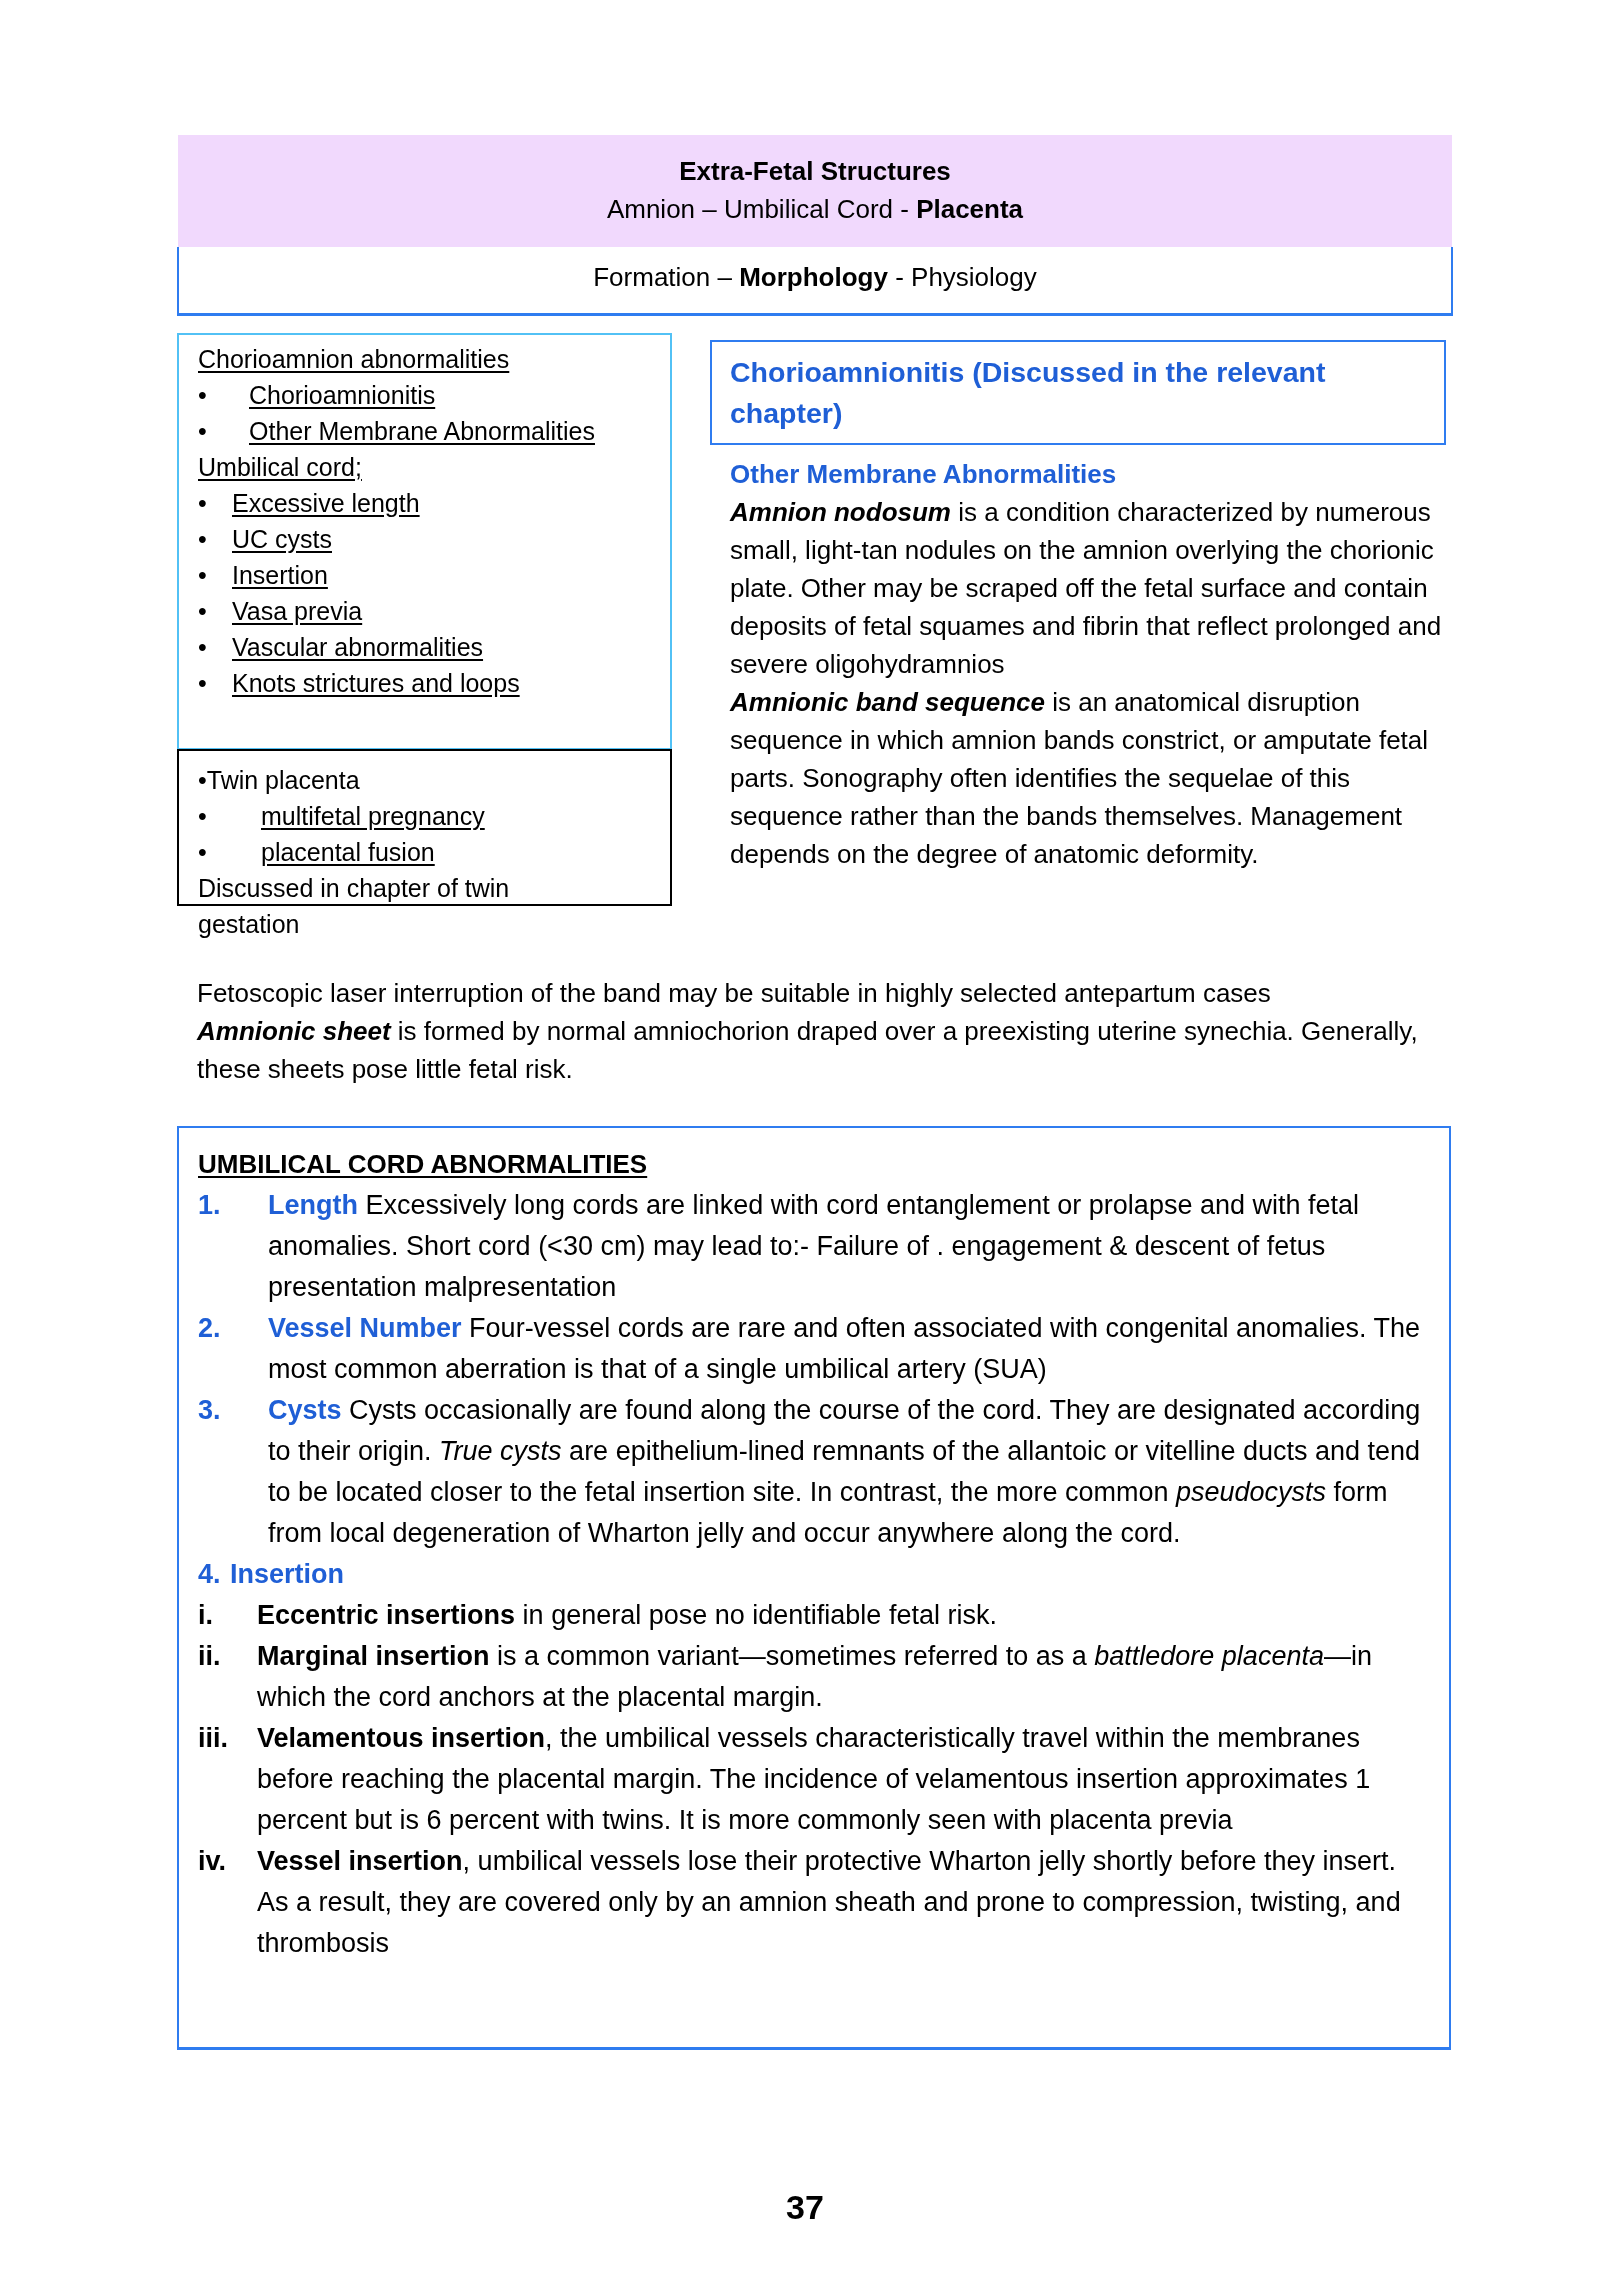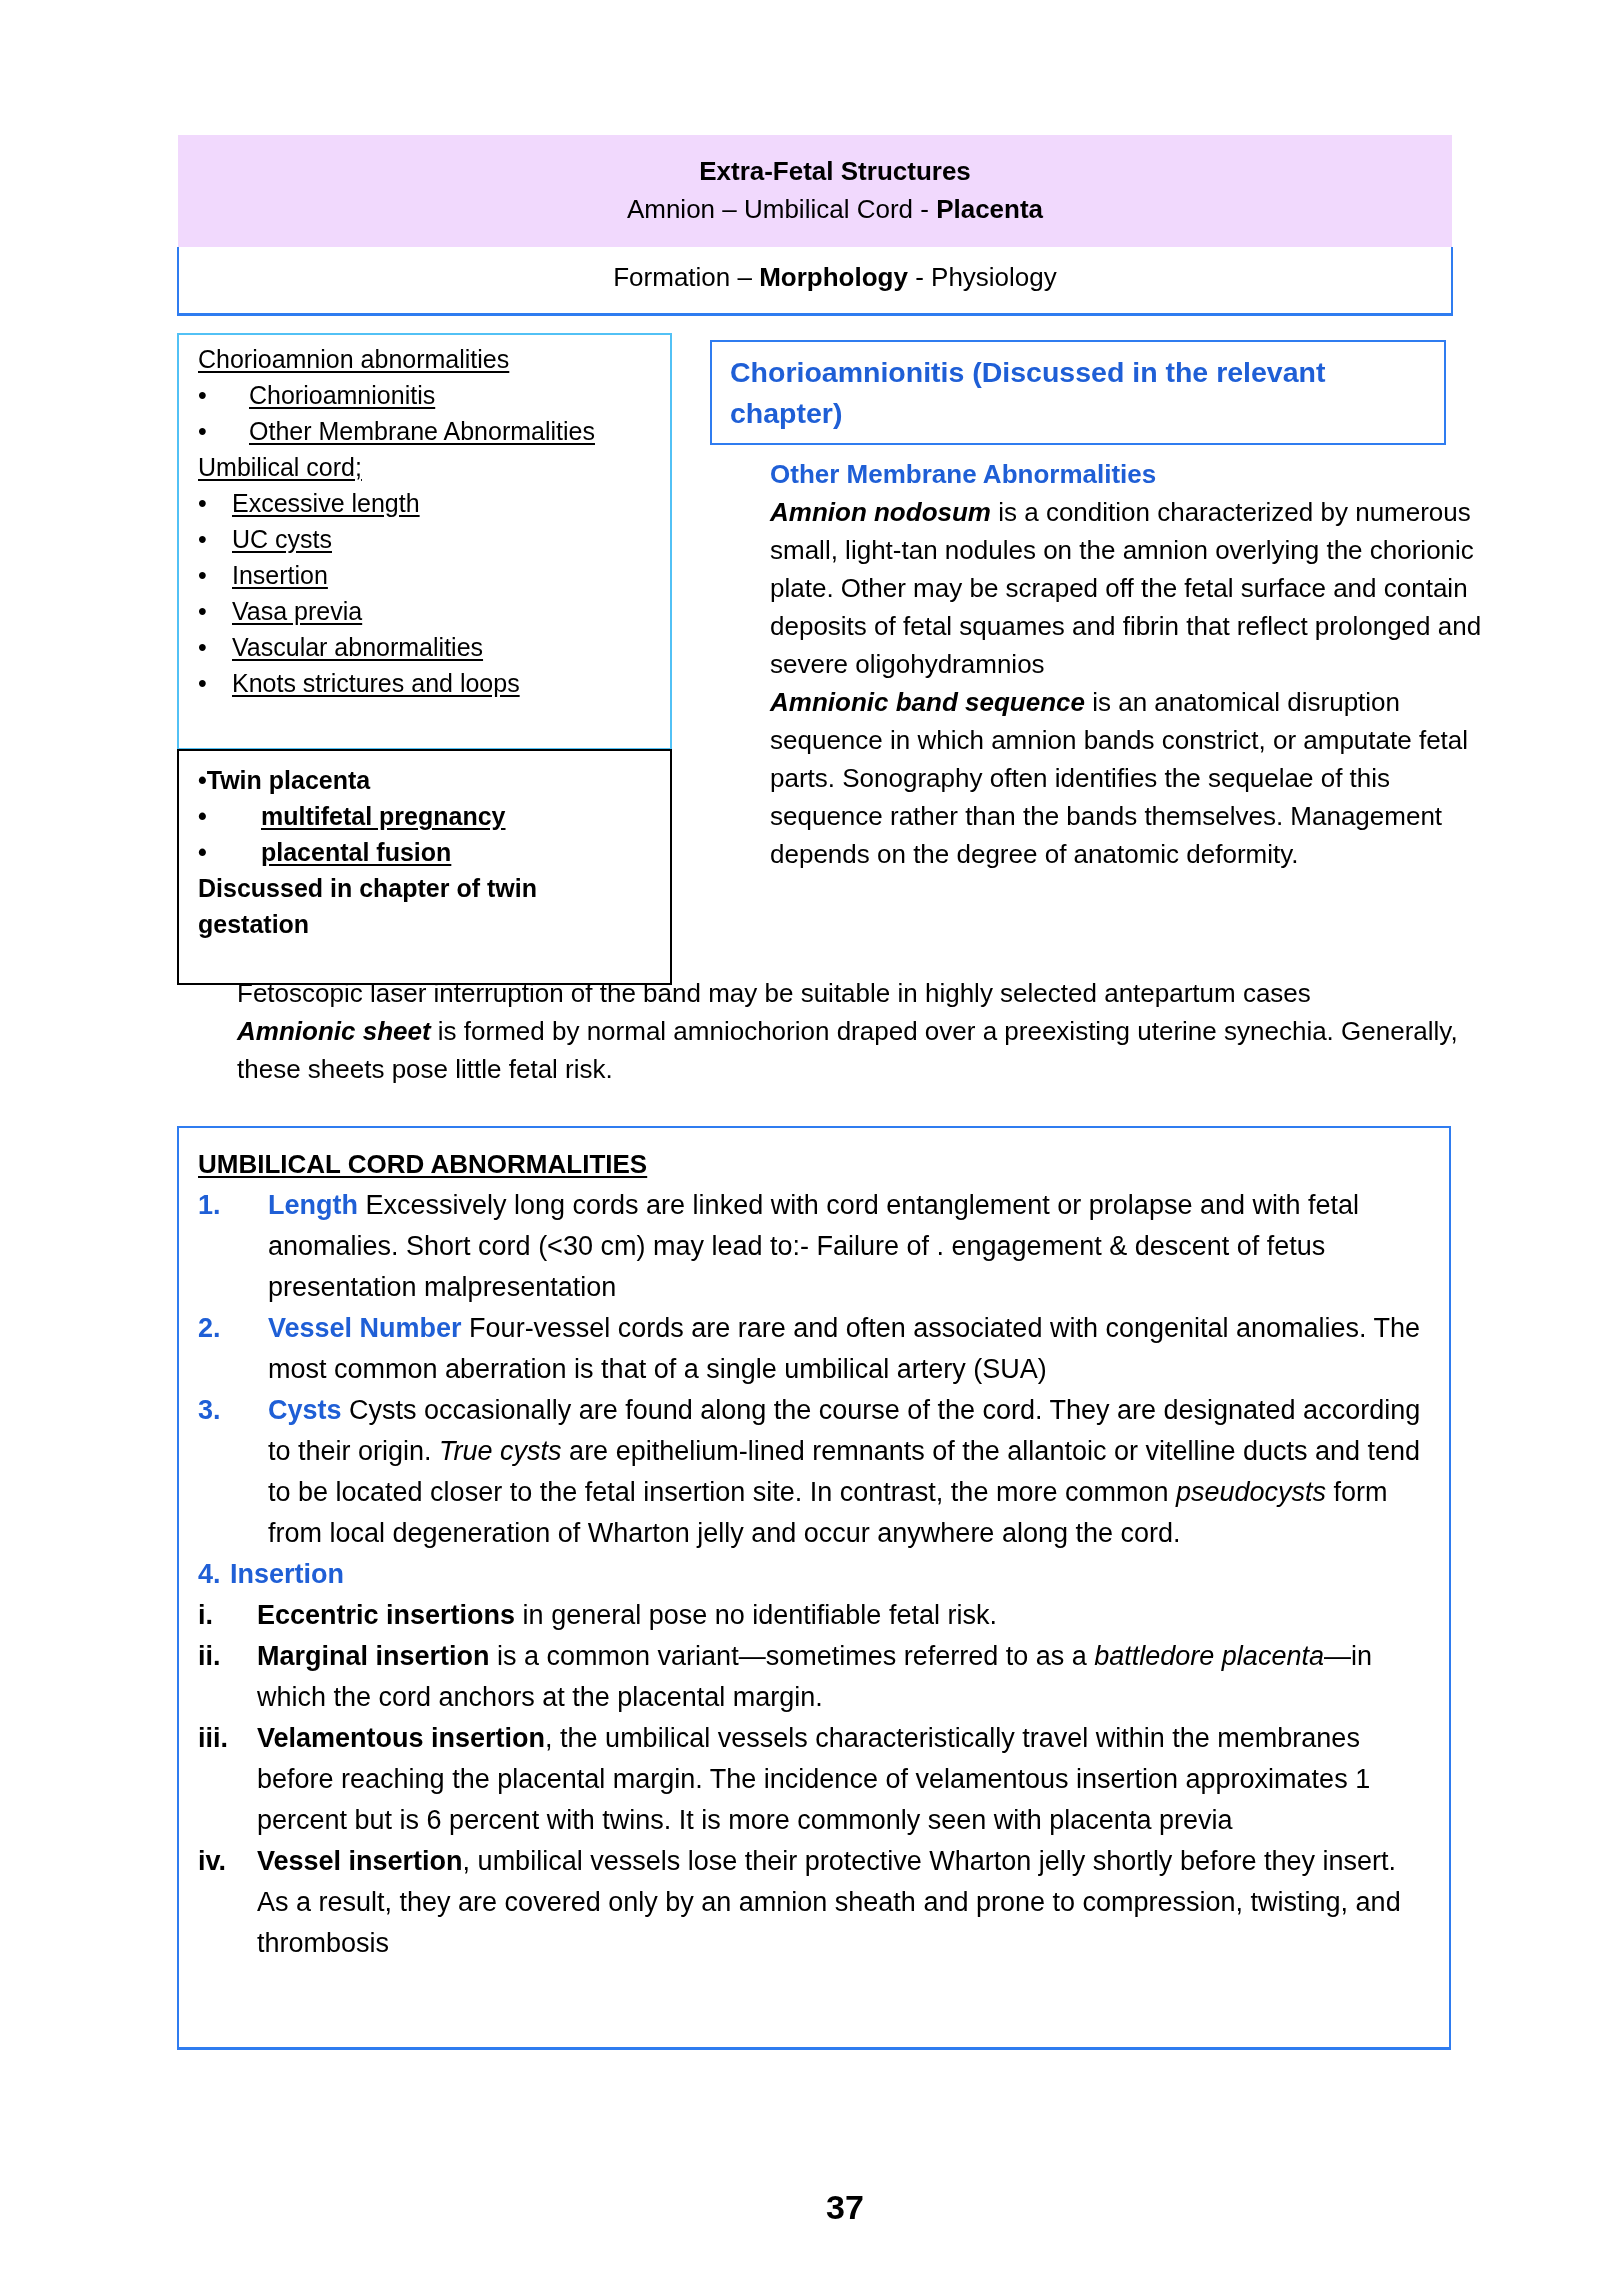--- a/index.html
+++ b/index.html
@@ -1,20 +1,20 @@
 <!DOCTYPE html>
 <html style="font-size:15px"><head>
 <meta charset="utf-8">
 <style>
   html, body { margin: 0; padding: 0; background: #ffffff; }
   body {
     width: 1610px; height: 2285px; position: relative; overflow: hidden;
     font-family: "Liberation Sans", sans-serif; color: #000;
   }
-  .abs { position: absolute; padding-left: 40px; }
+  .abs { position: absolute; }
   .blue { color: #1f5fd6; }
   .u { text-decoration: underline; text-underline-offset: 2.9px; }
   b, .b { font-weight: bold; }
   i { font-style: italic; }
 
   
   #header-top {
     left: 178px; top: 135px; width: 1274px; height: 112px;
     background: #f1d9fd; text-align: center; font-size: 26px; line-height: 38px;
     padding-top: 17px; box-sizing: border-box;
@@ -29,23 +29,23 @@
   #toc-box {
     left: 177px; top: 333px; width: 495px; height: 417px;
     border: 2.9px solid #52c1f5; box-sizing: border-box; background: #fff;
     padding: 5.7px 0 0 19px; font-size: 25px; line-height: 36px;
   }
   .toc-line { white-space: nowrap; }
   .bullet { display: inline-block; width: 34px; }
   .bullet.wide { width: 51px; }
 
   #twin-box {
-    left: 177px; top: 749px; width: 495px; height: 236px;
+    left: 177px; top: 749px; width: 495px; height: 157px;
     border: 2.9px solid #000; box-sizing: border-box; background: #fff;
-    padding: 11.4px 0 0 19px; font-size: 25px; line-height: 36px; font-weight: bold;
+    padding: 11.4px 0 0 19px; font-size: 25px; line-height: 36px;
   }
   .bullet.twin { width: 63px; }
 
   
   #chorio-box {
     left: 710px; top: 340px; width: 736px; height: 105px;
     border: 2.9px solid #2f7cf0; box-sizing: border-box;
     padding: 9.5px 0 0 18px; font-size: 28.5px; line-height: 41px; font-weight: bold;
   }
   #right-text {

